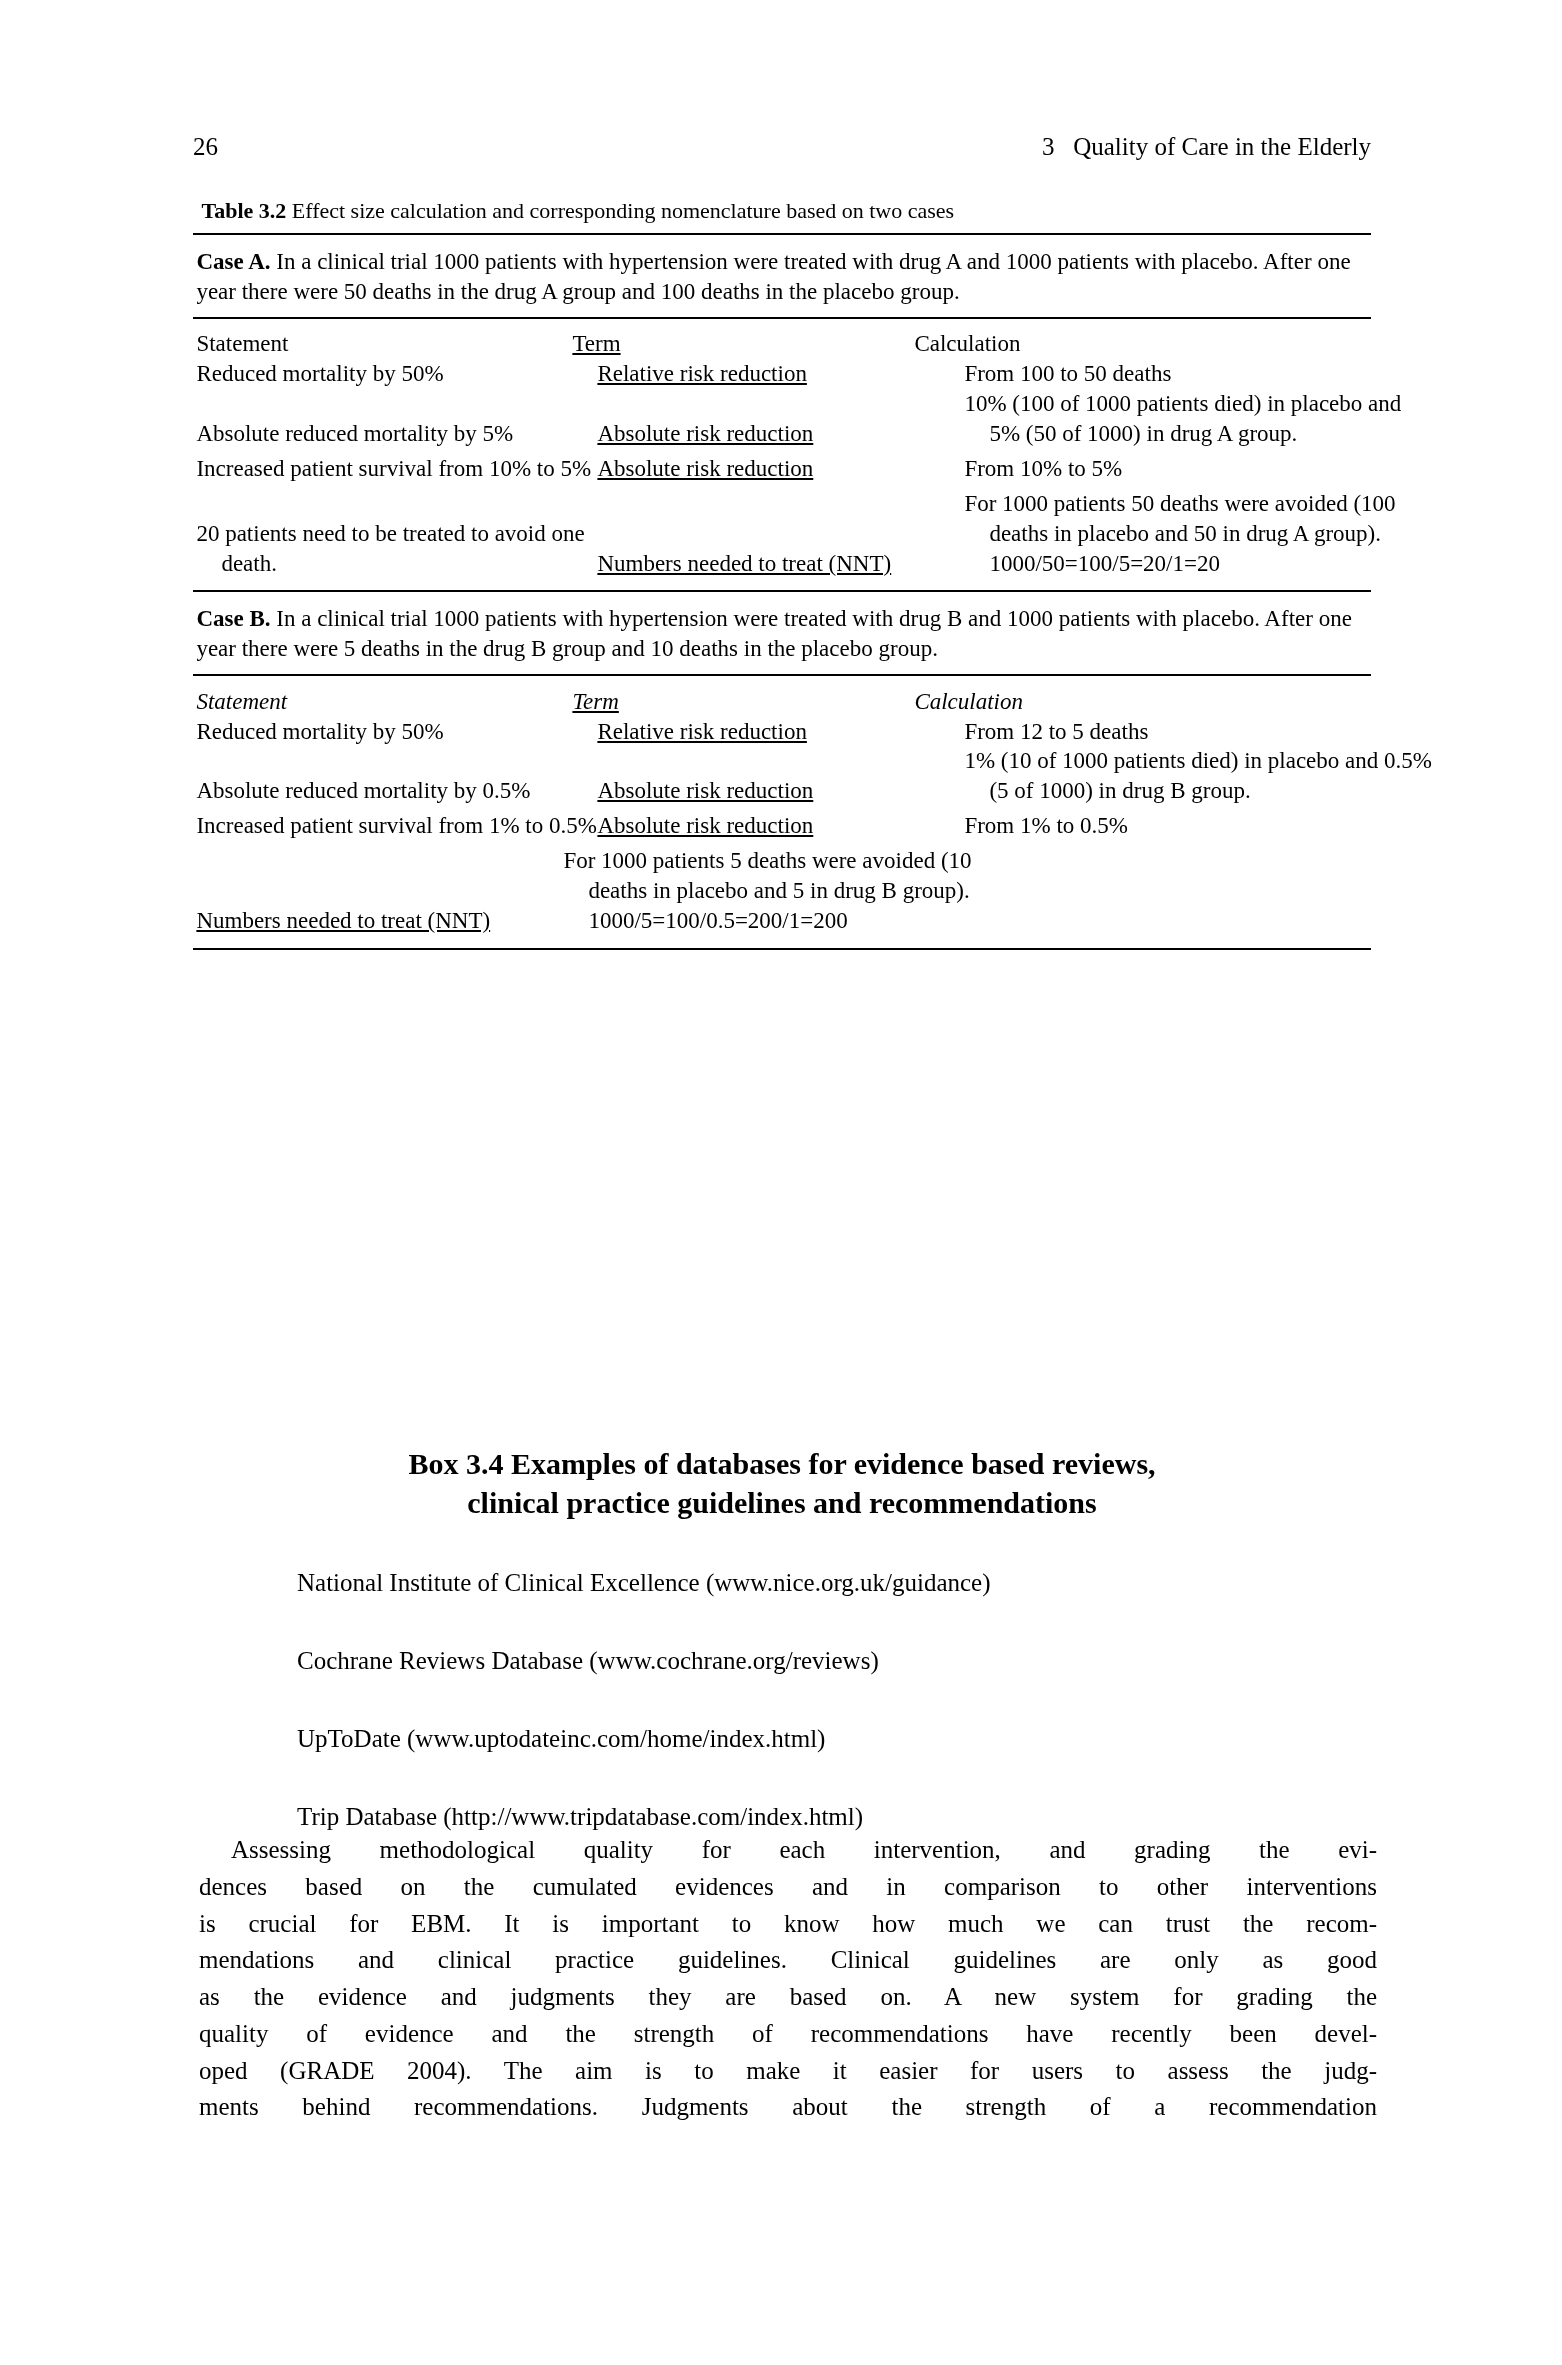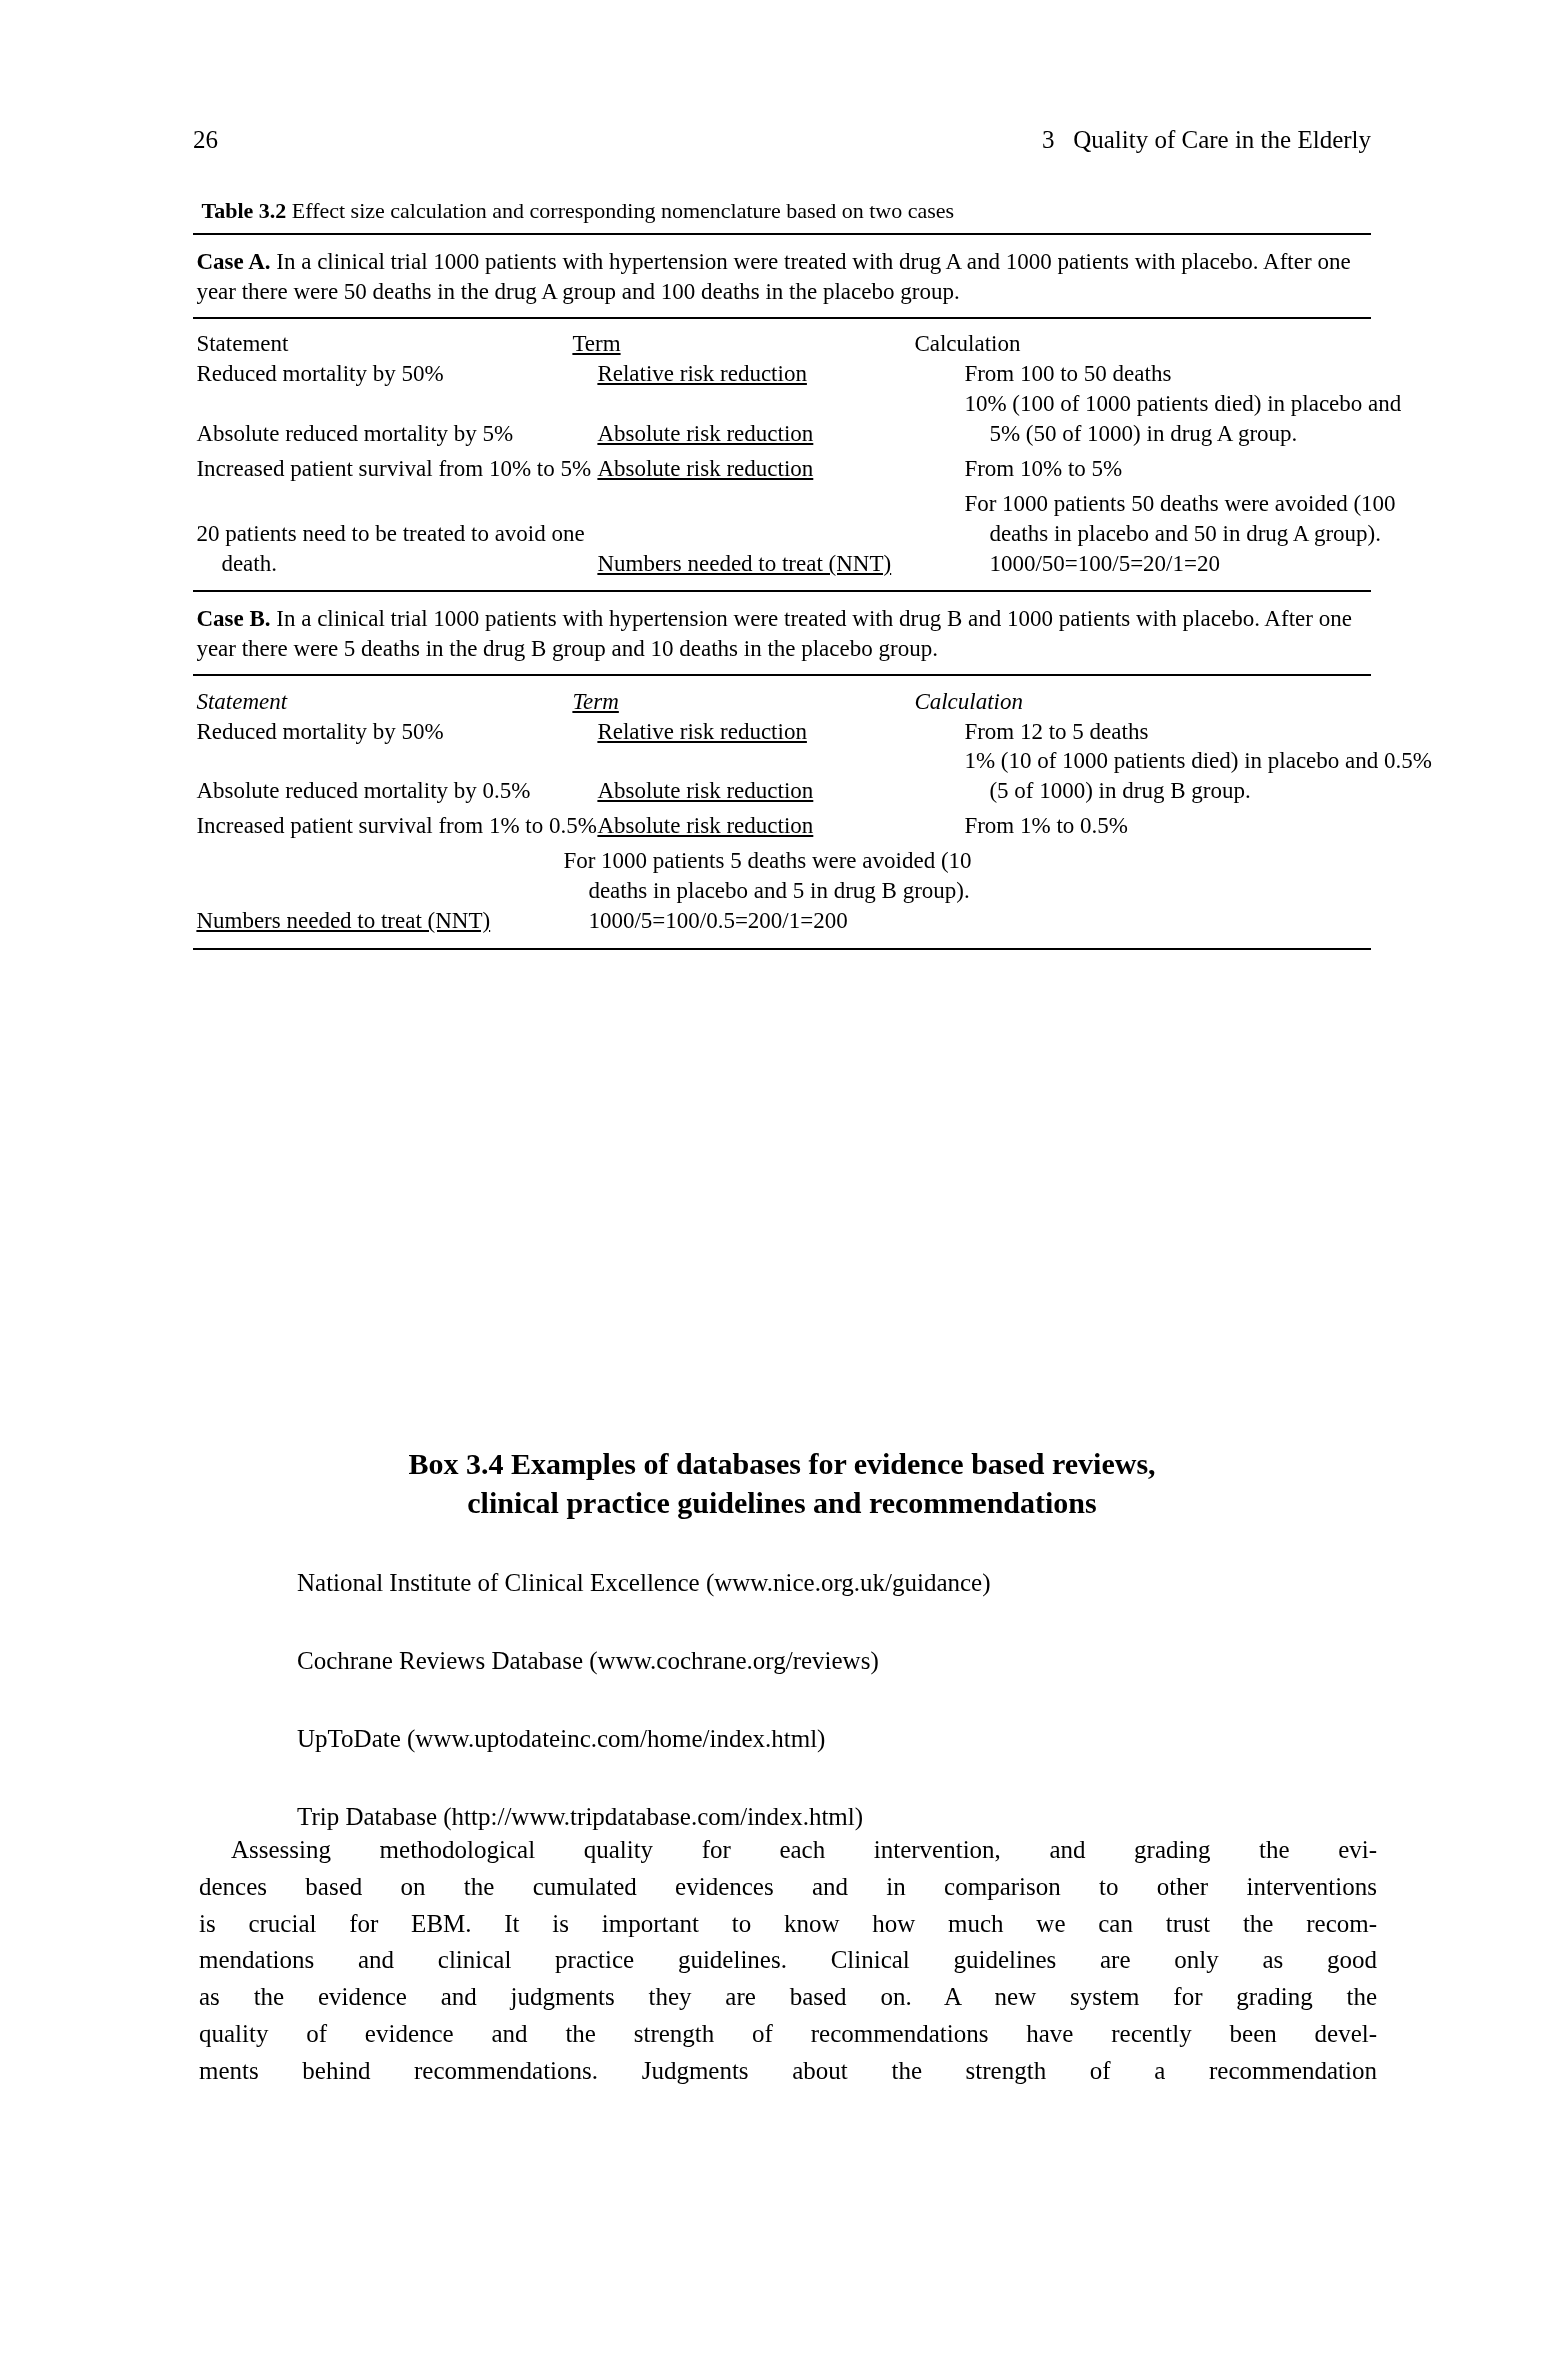--- a/index.html
+++ b/index.html
@@ -20,21 +20,21 @@
     position: absolute;
     left: 0; top: 0;
     width: 1562px;
     height: 2366px;
   }
 
   
   .runhead {
     position: absolute;
     left: 193px;
-    top: 127px;
+    top: 134px;
     width: 1178px;
     display: flex;
     justify-content: space-between;
     align-items: baseline;
     font-size: 25px;
     line-height: 1.0;
   }
   .runhead .folio { letter-spacing: 0px; }
   .runhead .chaptitle { white-space: pre; }
 
@@ -258,17 +258,18 @@
     </div>
   </div>
 
   <div class="bodypara">
     <span class="ln first">Assessing methodological quality for each intervention, and grading the evi-</span>
     <span class="ln j">dences based on the cumulated evidences and in comparison to other interventions</span>
     <span class="ln j">is crucial for EBM. It is important to know how much we can trust the recom-</span>
     <span class="ln j">mendations and clinical practice guidelines. Clinical guidelines are only as good</span>
     <span class="ln j">as the evidence and judgments they are based on. A new system for grading the</span>
     <span class="ln j">quality of evidence and the strength of recommendations have recently been devel-</span>
+    <span class="ln j">oped (GRADE 2004). The aim is to make it easier for users to assess the judg-</span>
     <span class="ln last">ments behind recommendations. Judgments about the strength of a recommendation</span>
   </div>
 
 </div>
 
 
 </body></html>

